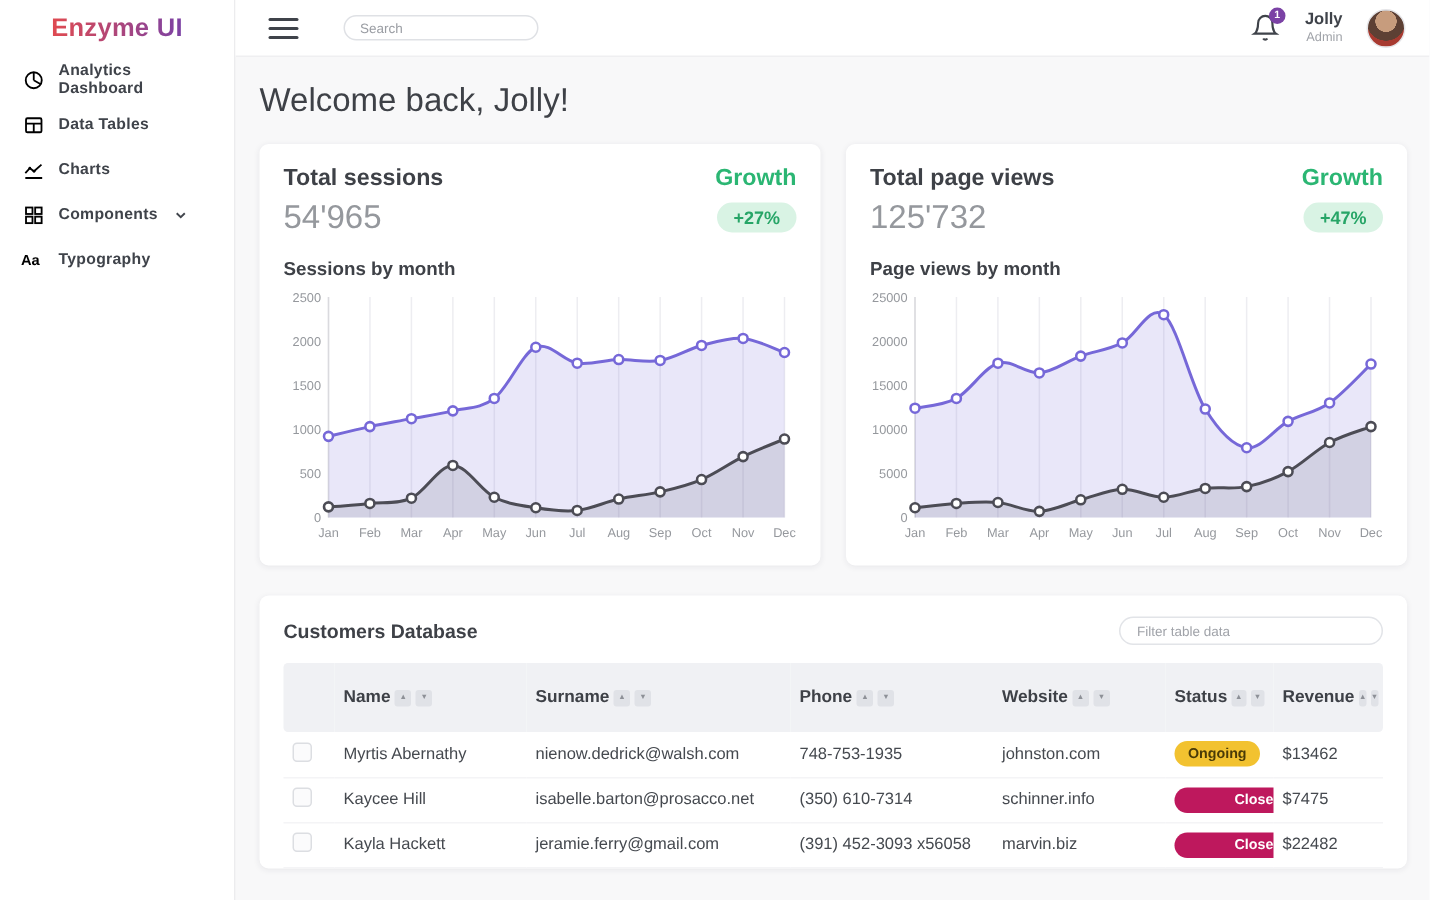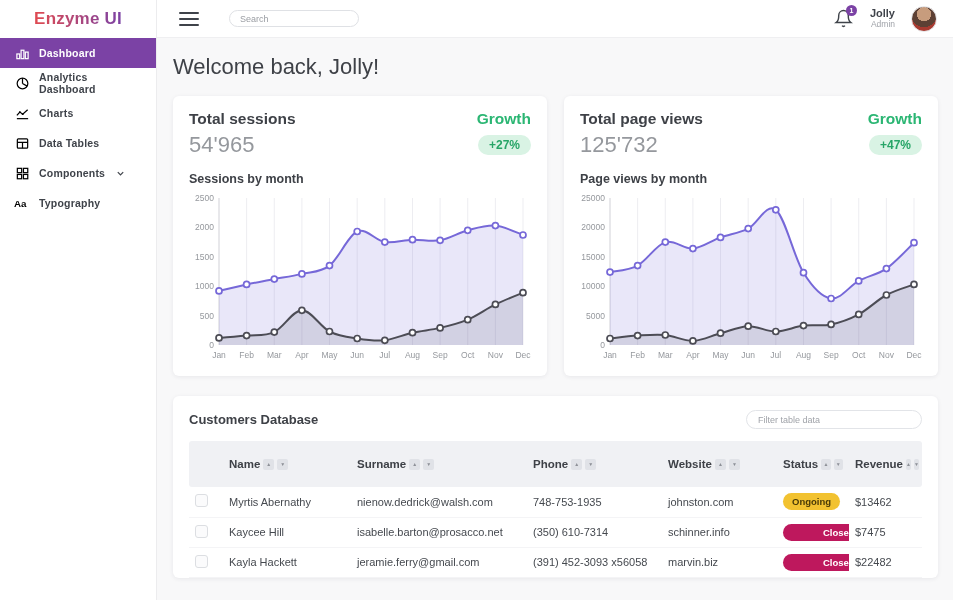--- a/index.html
+++ b/index.html
@@ -69,58 +69,48 @@
 </head>
 <body>
 
 <div class="app">
 
   <aside class="sidebar">
     <div class="logo-wrap">
       <span class="logo">Enzyme UI</span>
     </div>
     <nav>
-      <div class="nav-item active">
-        <span class="nicon">
-          <svg width="15" height="15" viewBox="0 0 16 16" fill="none" stroke="currentColor" stroke-width="1.3">
-              <rect x="2" y="8.5" width="3" height="5"></rect>
-              <rect x="6.5" y="4.5" width="3" height="9"></rect>
-              <rect x="11" y="6.5" width="3" height="7"></rect>
-            </svg>
-        </span>
-        <span class="nlabel">Dashboard</span>
-      </div>
       <div class="nav-item">
         <span class="nicon">
           <svg width="15" height="15" viewBox="0 0 16 16" fill="none" stroke="currentColor" stroke-width="1.3">
               <circle cx="8" cy="8" r="5.7"></circle>
               <path d="M8 8V2.3M8 8l5 2.8"></path>
             </svg>
         </span>
         <span class="nlabel">Analytics Dashboard</span>
+      </div>
+      <div class="nav-item">
+        <span class="nicon">
+          <svg width="15" height="15" viewBox="0 0 16 16" fill="none" stroke="currentColor" stroke-width="1.3">
+              <rect x="2.5" y="3" width="11" height="10" rx="1"></rect>
+              <path d="M2.5 6.8h11M8 6.8V13"></path>
+            </svg>
+        </span>
+        <span class="nlabel">Data Tables</span>
       </div>
       <div class="nav-item">
         <span class="nicon">
           <svg width="15" height="15" viewBox="0 0 16 16" fill="none" stroke="currentColor" stroke-width="1.3">
               <path d="M2 13.5h12"></path>
               <path d="M2 10l3.2-3.5 3 2.2L13.5 4"></path>
               <circle cx="5.2" cy="6.5" r="1" fill="currentColor" stroke="none"></circle>
               <circle cx="8.2" cy="8.7" r="1" fill="currentColor" stroke="none"></circle>
             </svg>
         </span>
         <span class="nlabel">Charts</span>
-      </div>
-      <div class="nav-item">
-        <span class="nicon">
-          <svg width="15" height="15" viewBox="0 0 16 16" fill="none" stroke="currentColor" stroke-width="1.3">
-              <rect x="2.5" y="3" width="11" height="10" rx="1"></rect>
-              <path d="M2.5 6.8h11M8 6.8V13"></path>
-            </svg>
-        </span>
-        <span class="nlabel">Data Tables</span>
       </div>
       <div class="nav-item">
         <span class="nicon">
           <svg width="15" height="15" viewBox="0 0 16 16" fill="none" stroke="currentColor" stroke-width="1.3">
               <rect x="2.5" y="2.5" width="4.6" height="4.6"></rect>
               <rect x="9" y="2.5" width="4.6" height="4.6"></rect>
               <rect x="2.5" y="9" width="4.6" height="4.6"></rect>
               <rect x="9" y="9" width="4.6" height="4.6"></rect>
             </svg>
         </span>

